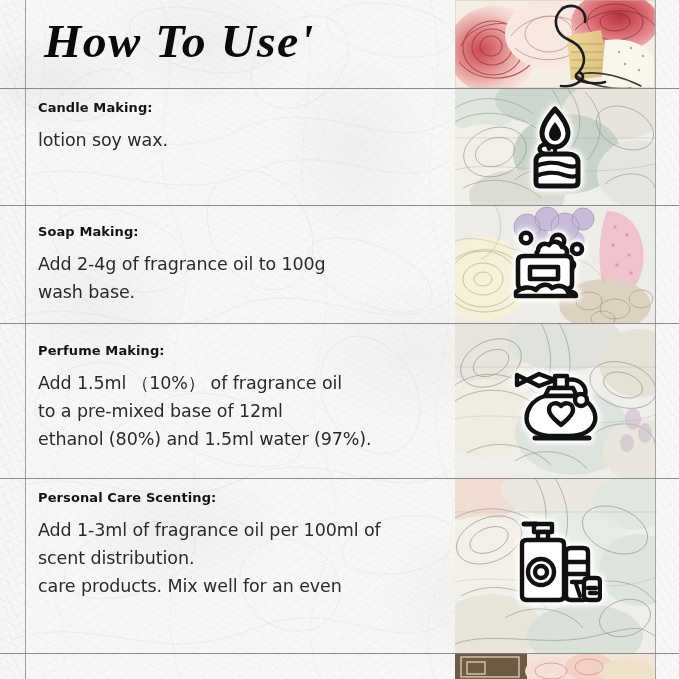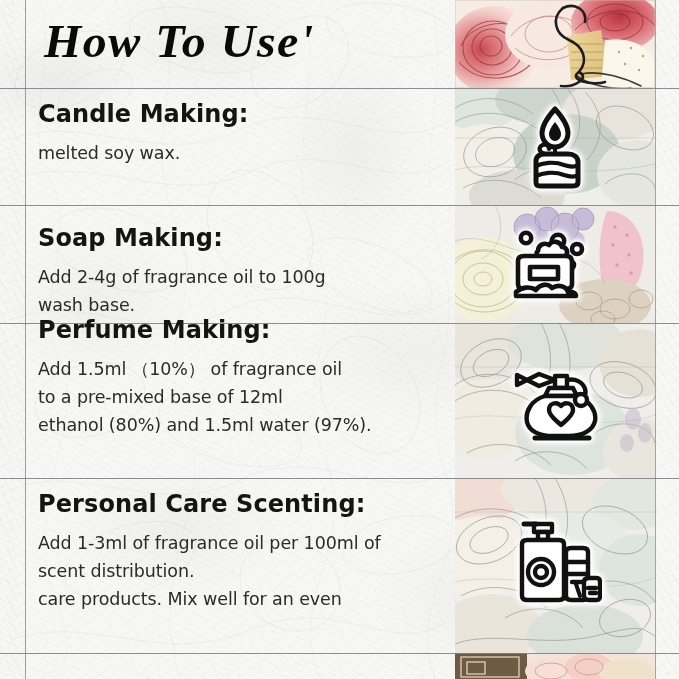--- a/index.html
+++ b/index.html
@@ -136,21 +136,21 @@
 
   
   .row {
     position: absolute;
     left: 38px;
     width: 400px;
   }
   .row-heading {
     font-family: "DejaVu Sans", sans-serif;
     font-weight: 700;
-    font-size: 24px;
+    font-size: 13px;
     letter-spacing: 0.1px;
     color: #141414;
     margin: 0 0 11px 0;
     white-space: nowrap;
   }
   .row-body {
     font-family: "DejaVu Sans", sans-serif;
     font-weight: 400;
     font-size: 17.5px;
     line-height: 28px;
@@ -457,21 +457,21 @@
   <div class="hline" style="top:205px;"></div>
   <div class="hline" style="top:323px;"></div>
   <div class="hline" style="top:478px;"></div>
   <div class="hline" style="top:653px;"></div>
 
   <div class="title">How To Use'</div>
 
   <div class="row" style="top:100px;">
     <p class="row-heading">Candle Making:</p>
     <p class="row-body">
-      <span class="ln">melted soy wax.</span>
+      <span class="ln">lotion soy wax.</span>
     </p>
   </div>
   <div class="icon-wrap" style="left:455px; top:100px; height:94px;">
     <svg width="74" height="86" viewBox="0 0 74 86" fill="none" stroke="#111" stroke-width="5" stroke-linecap="round" stroke-linejoin="round">
       <path d="M37 5 C46 15, 50 22, 50 29 C50 37, 44 43, 37 43 C30 43, 24 37, 24 29 C24 22, 28 15, 37 5 Z" fill="#fff"></path>
       <path d="M37 18 C41 23, 43 27, 43 30 C43 34, 40 37, 37 37 C34 37, 31 34, 31 30 C31 27, 33 23, 37 18 Z" fill="#111" stroke="none"></path>
       <path d="M37 43 L37 50" stroke-width="4"></path>
       <path d="M18 57 C18 52, 22 50, 27 50 L50 50 C56 50, 60 53, 60 58 L60 78 C60 81, 58 82, 55 82 L22 82 C19 82, 18 81, 18 78 Z" fill="#fff"></path>
       <path d="M18 62 C24 59, 36 57, 46 61 C52 63, 57 63, 60 61" stroke-width="4.2"></path>
       <path d="M18 72 C24 69, 36 67, 46 71 C52 73, 57 73, 60 71" stroke-width="4.2"></path>
@@ -492,21 +492,21 @@
       <circle cx="48" cy="13" r="6.2" fill="#fff"></circle>
       <circle cx="67" cy="21" r="5" fill="#fff"></circle>
       <circle cx="60" cy="37" r="4" fill="#fff"></circle>
       <path d="M28 23 C28 17, 34 14, 39 17 C42 12, 50 13, 52 19 C57 19, 59 25, 55 29 L30 29 C26 28, 26 24, 28 23 Z" fill="#fff"></path>
       <path d="M8 33 C8 30, 10 28, 14 28 L56 28 C60 28, 62 30, 62 34 L62 56 C62 59, 60 61, 56 61 L14 61 C10 61, 8 59, 8 56 Z" fill="#fff"></path>
       <path d="M20 39 L48 39 L48 51 L20 51 Z"></path>
       <path d="M6 64 C12 59, 20 58, 26 62 C30 56, 38 55, 42 60 C48 56, 56 58, 58 64 C62 63, 66 65, 66 68 L6 68 Z" fill="#fff"></path>
     </svg>
   </div>
 
-  <div class="row" style="top:316px;">
+  <div class="row" style="top:343px;">
     <p class="row-heading">Perfume Making:</p>
     <p class="row-body">
       <span class="ln">Add 1.5ml （10%） of fragrance oil</span>
       <span class="ln">to a pre-mixed base of 12ml</span>
       <span class="ln">ethanol (80%) and 1.5ml water (97%).</span>
     </p>
   </div>
   <div class="icon-wrap" style="left:455px; top:352px; height:96px;">
     <svg width="92" height="84" viewBox="0 0 92 84" fill="none" stroke="#111" stroke-width="4.4" stroke-linecap="round" stroke-linejoin="round">
       <path d="M46 18 L58 18 L58 30 L46 30 Z" fill="#fff"></path>

